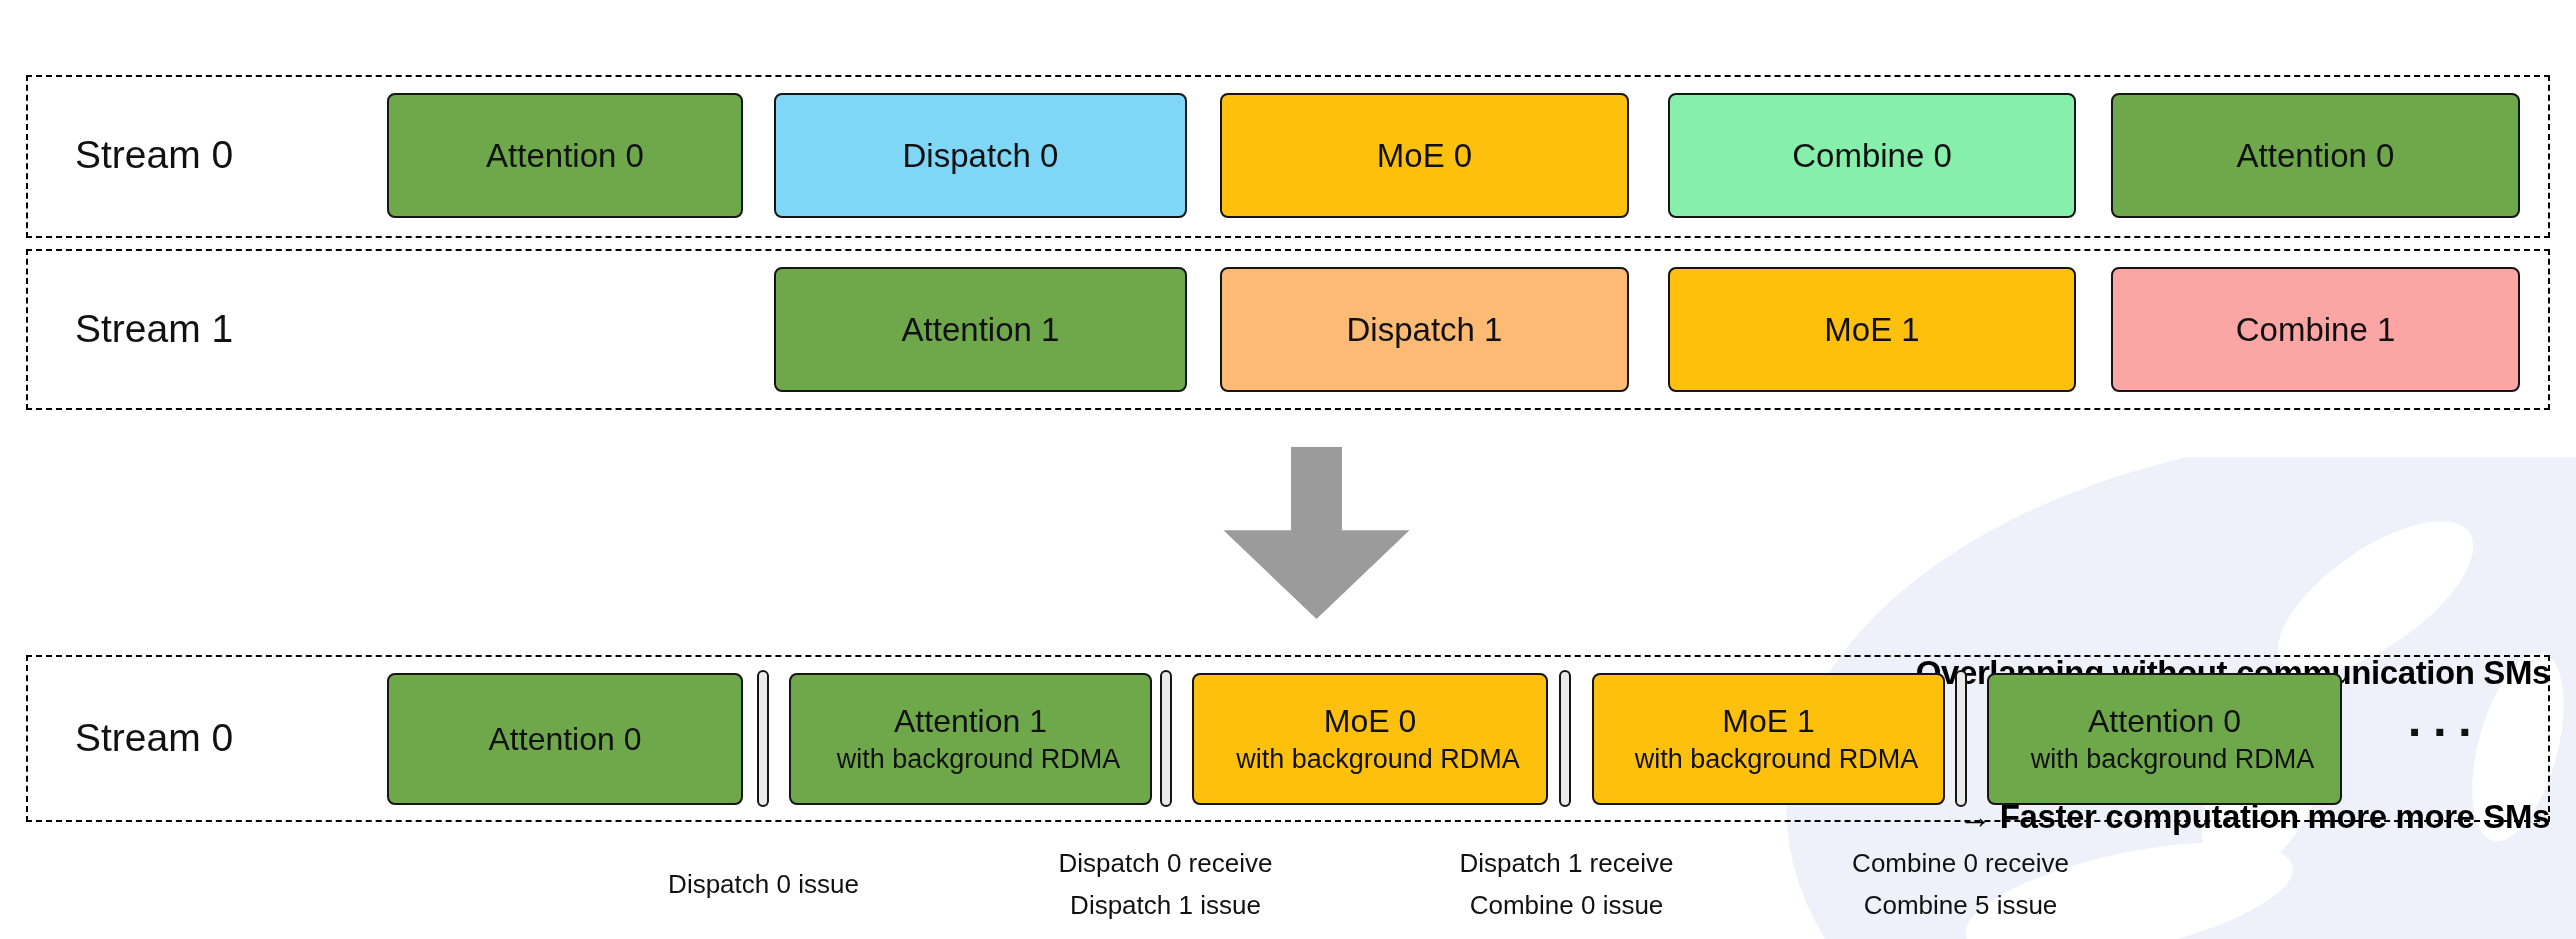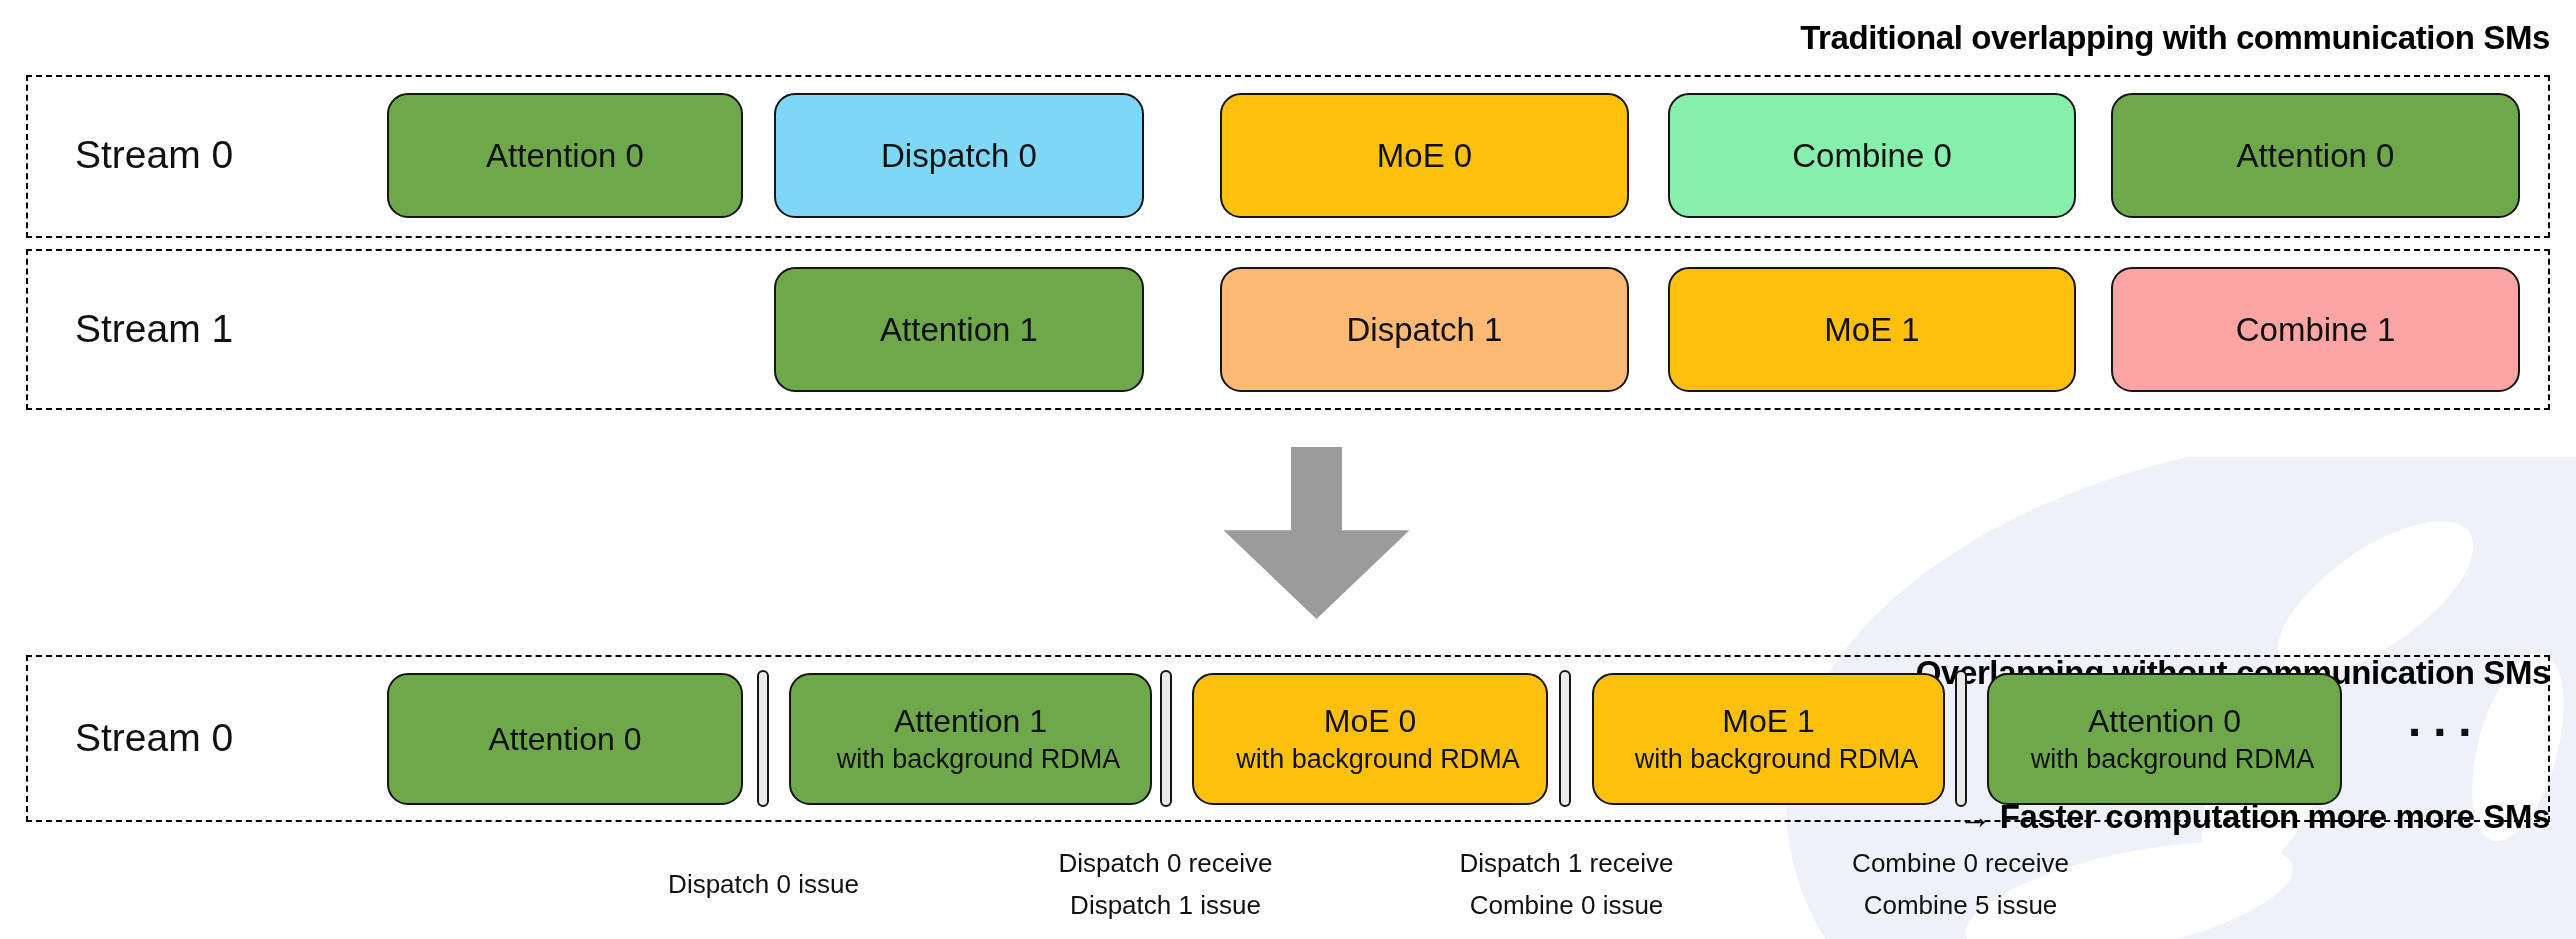--- a/index.html
+++ b/index.html
@@ -16,27 +16,27 @@
   }
   .dashed {
     position:absolute; left:26px; width:2524px; z-index:1;
     border:2.6px dashed #000; box-sizing:border-box; background:transparent;
   }
   .stream-label { position:absolute; left:75px; z-index:2; font-size:39px; color:#111; white-space:nowrap; }
 
   .block {
     position:absolute; z-index:2; box-sizing:border-box;
     display:flex; flex-direction:column; align-items:center; justify-content:center;
-    border:2.6px solid #151515; border-radius:21px; font-size:33px; color:#111;
+    border:2.6px solid #151515; border-radius:8px; font-size:33px; color:#111;
     text-align:center; white-space:nowrap;
   }
   .r1 { top:93px; height:125px; }
   .r2 { top:267px; height:125px; }
   .c0 { left:387px;  width:356px; }
-  .c1 { left:774px;  width:370px; }
+  .c1 { left:774px;  width:413px; }
   .c2 { left:1220px; width:409px; }
   .c3 { left:1668px; width:408px; }
   .c4 { left:2111px; width:409px; }
 
   .r3 { top:673px; height:132px; }
   .r3 .main { font-size:32px; }
   .r3 .sub  { font-size:27px; margin-top:3.5px;margin-left:16px; }
   .b0 { left:387px;  width:356px; }
   .b1 { left:789px;  width:363px; }
   .b2 { left:1192px; width:356px; }
@@ -71,21 +71,20 @@
 <div id="canvas">
 
   <svg id="watermark" width="816" height="482" viewBox="0 0 928 548" aria-hidden="true">
     <ellipse cx="750" cy="400" rx="720" ry="430" fill="#EEF1F9"></ellipse>
     <ellipse cx="700" cy="160" rx="130" ry="55" fill="#ffffff" transform="rotate(-35 700 160)"></ellipse>
     <ellipse cx="580" cy="360" rx="60" ry="130" fill="#ffffff" transform="rotate(25 580 360)"></ellipse>
     <ellipse cx="420" cy="505" rx="190" ry="55" fill="#ffffff" transform="rotate(-12 420 505)"></ellipse>
     <ellipse cx="862" cy="330" rx="45" ry="110" fill="#ffffff" transform="rotate(15 862 330)"></ellipse>
   </svg>
 
-  <div class="title" style="top:14px">Traditional overlapping with communication SMs</div>
 
   <div class="dashed" style="top:75px; height:163px"></div>
   <div class="dashed" style="top:249px; height:161px"></div>
 
   <div class="stream-label" style="top:133px">Stream 0</div>
   <div class="stream-label" style="top:307px">Stream 1</div>
 
   <div class="block r1 c0" style="background-color: rgb(111, 168, 75);">Attention 0</div>
   <div class="block r1 c1" style="background-color: rgb(126, 215, 246);">Dispatch 0</div>
   <div class="block r1 c2" style="background-color: rgb(252, 192, 13);">MoE 0</div>

